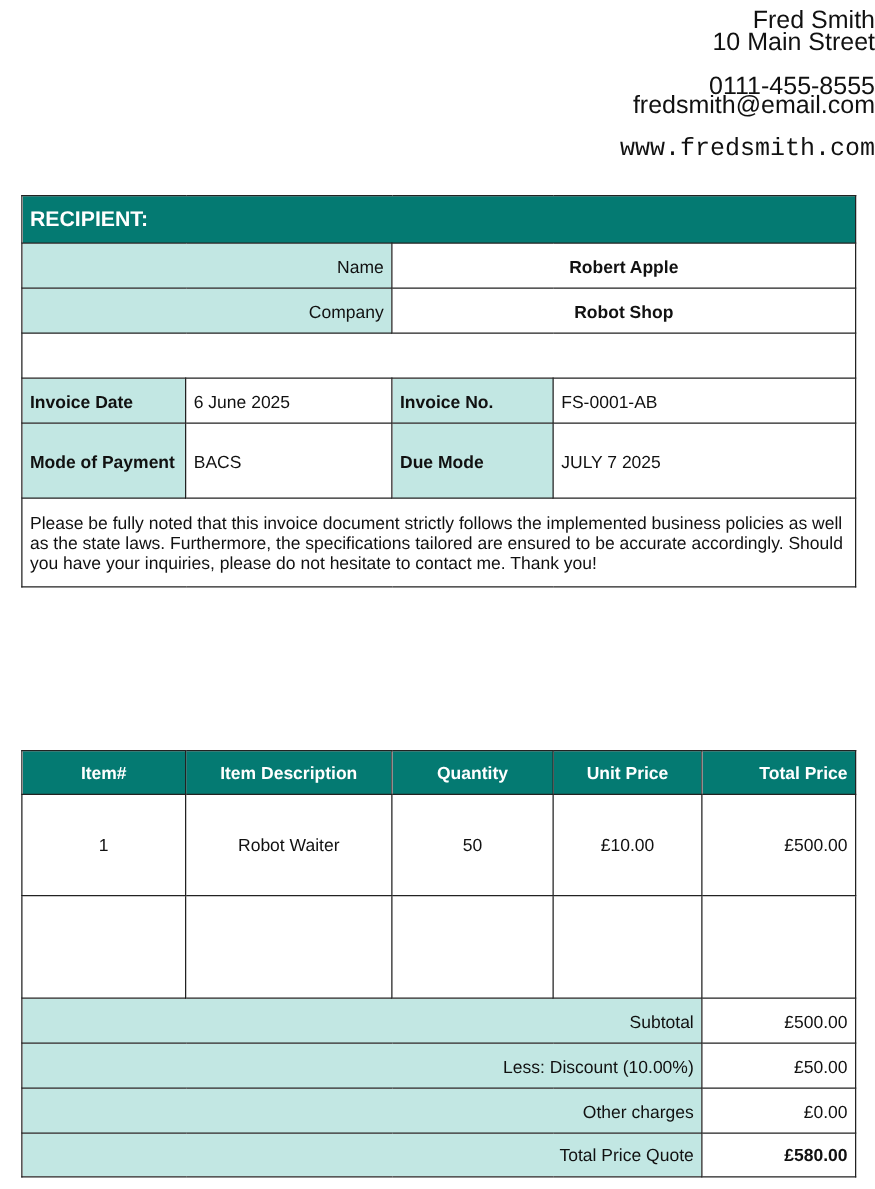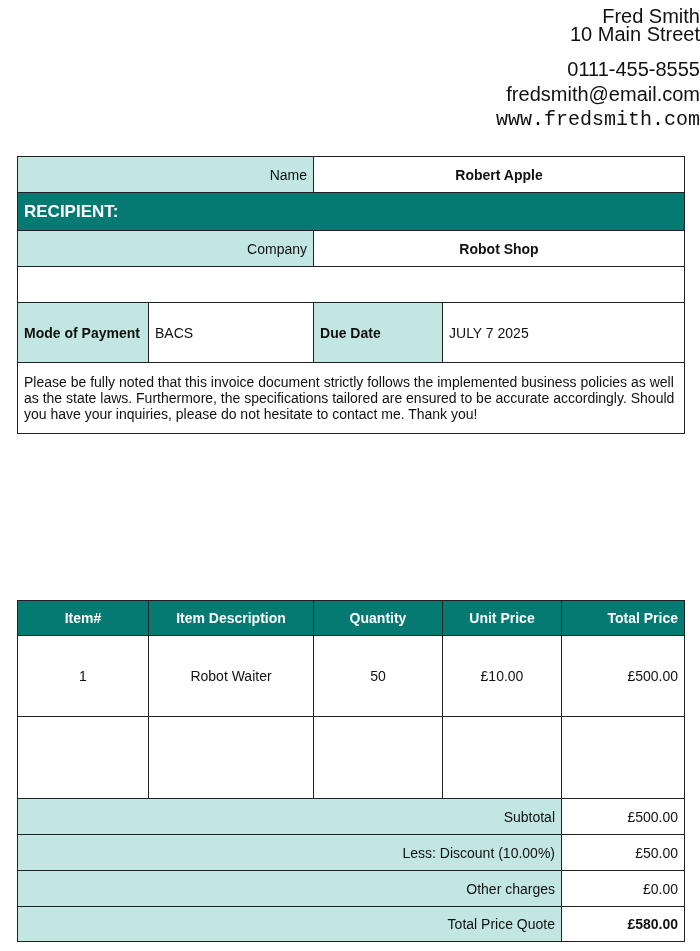--- a/index.html
+++ b/index.html
@@ -14,49 +14,55 @@
   .c { text-align:center; }
   .b { font-weight:bold; }
   .note { font-size:11.5px; line-height:16px; white-space:normal !important; padding:11px 6px !important; vertical-align:top; }
 </style>
 </head>
 <body>
 
 <div class="hdr" style="top:4px;">Fred Smith</div>
 <div class="hdr" style="top:22px;">10 Main Street</div>
 <div class="hdr" style="top:57px;">0111-455-8555</div>
-<div class="hdr" style="top:82px;">fredsmith@email.com</div>
+<div class="hdr" style="top:72px;">fredsmith@email.com</div>
 <div class="hdr" style="top:107px;font-family:Liberation Mono, monospace;">www.fredsmith.com</div>
 
 <table class="tbl" style="top:156px;">
   <colgroup>
       <col style="width:131px">
       <col style="width:165px">
       <col style="width:129px">
       <col style="width:242px">
     </colgroup>
   <tbody>
-      <tr style="height:36px">
+      <tr style="height:38px">
+    <td colspan="4" class="teal" style="font-size:17px;">RECIPIENT:</td>
+  </tr>
+  <tr style="height:36px">
     <td colspan="2" class="light r">Name</td>
     <td colspan="2" class="c b">Robert Apple</td>
-  </tr>
-  <tr style="height:38px">
-    <td colspan="4" class="teal" style="font-size:17px;">RECIPIENT:</td>
   </tr>
   <tr style="height:36px">
     <td colspan="2" class="light r">Company</td>
     <td colspan="2" class="c b">Robot Shop</td>
   </tr>
   <tr style="height:36px">
         <td colspan="4"></td>
       </tr>
+  <tr style="height:36px">
+    <td class="light b">Invoice Date</td>
+    <td>6 June 2025</td>
+    <td class="light b">Invoice No.</td>
+    <td>FS-0001-AB</td>
+  </tr>
   <tr style="height:60px">
     <td class="light b">Mode of Payment</td>
     <td>BACS</td>
-    <td class="light b">Due Date</td>
+    <td class="light b">Due Mode</td>
     <td>JULY 7 2025</td>
   </tr>
   <tr style="height:68px">
     <td colspan="4" class="note">Please be fully noted that this invoice document strictly follows the implemented business policies as well as the state laws. Furthermore, the specifications tailored are ensured to be accurate accordingly. Should you have your inquiries, please do not hesitate to contact me. Thank you!</td>
   </tr>
 </tbody>
   </table>
 
 <table class="tbl" style="top:600px;">
   <colgroup>

